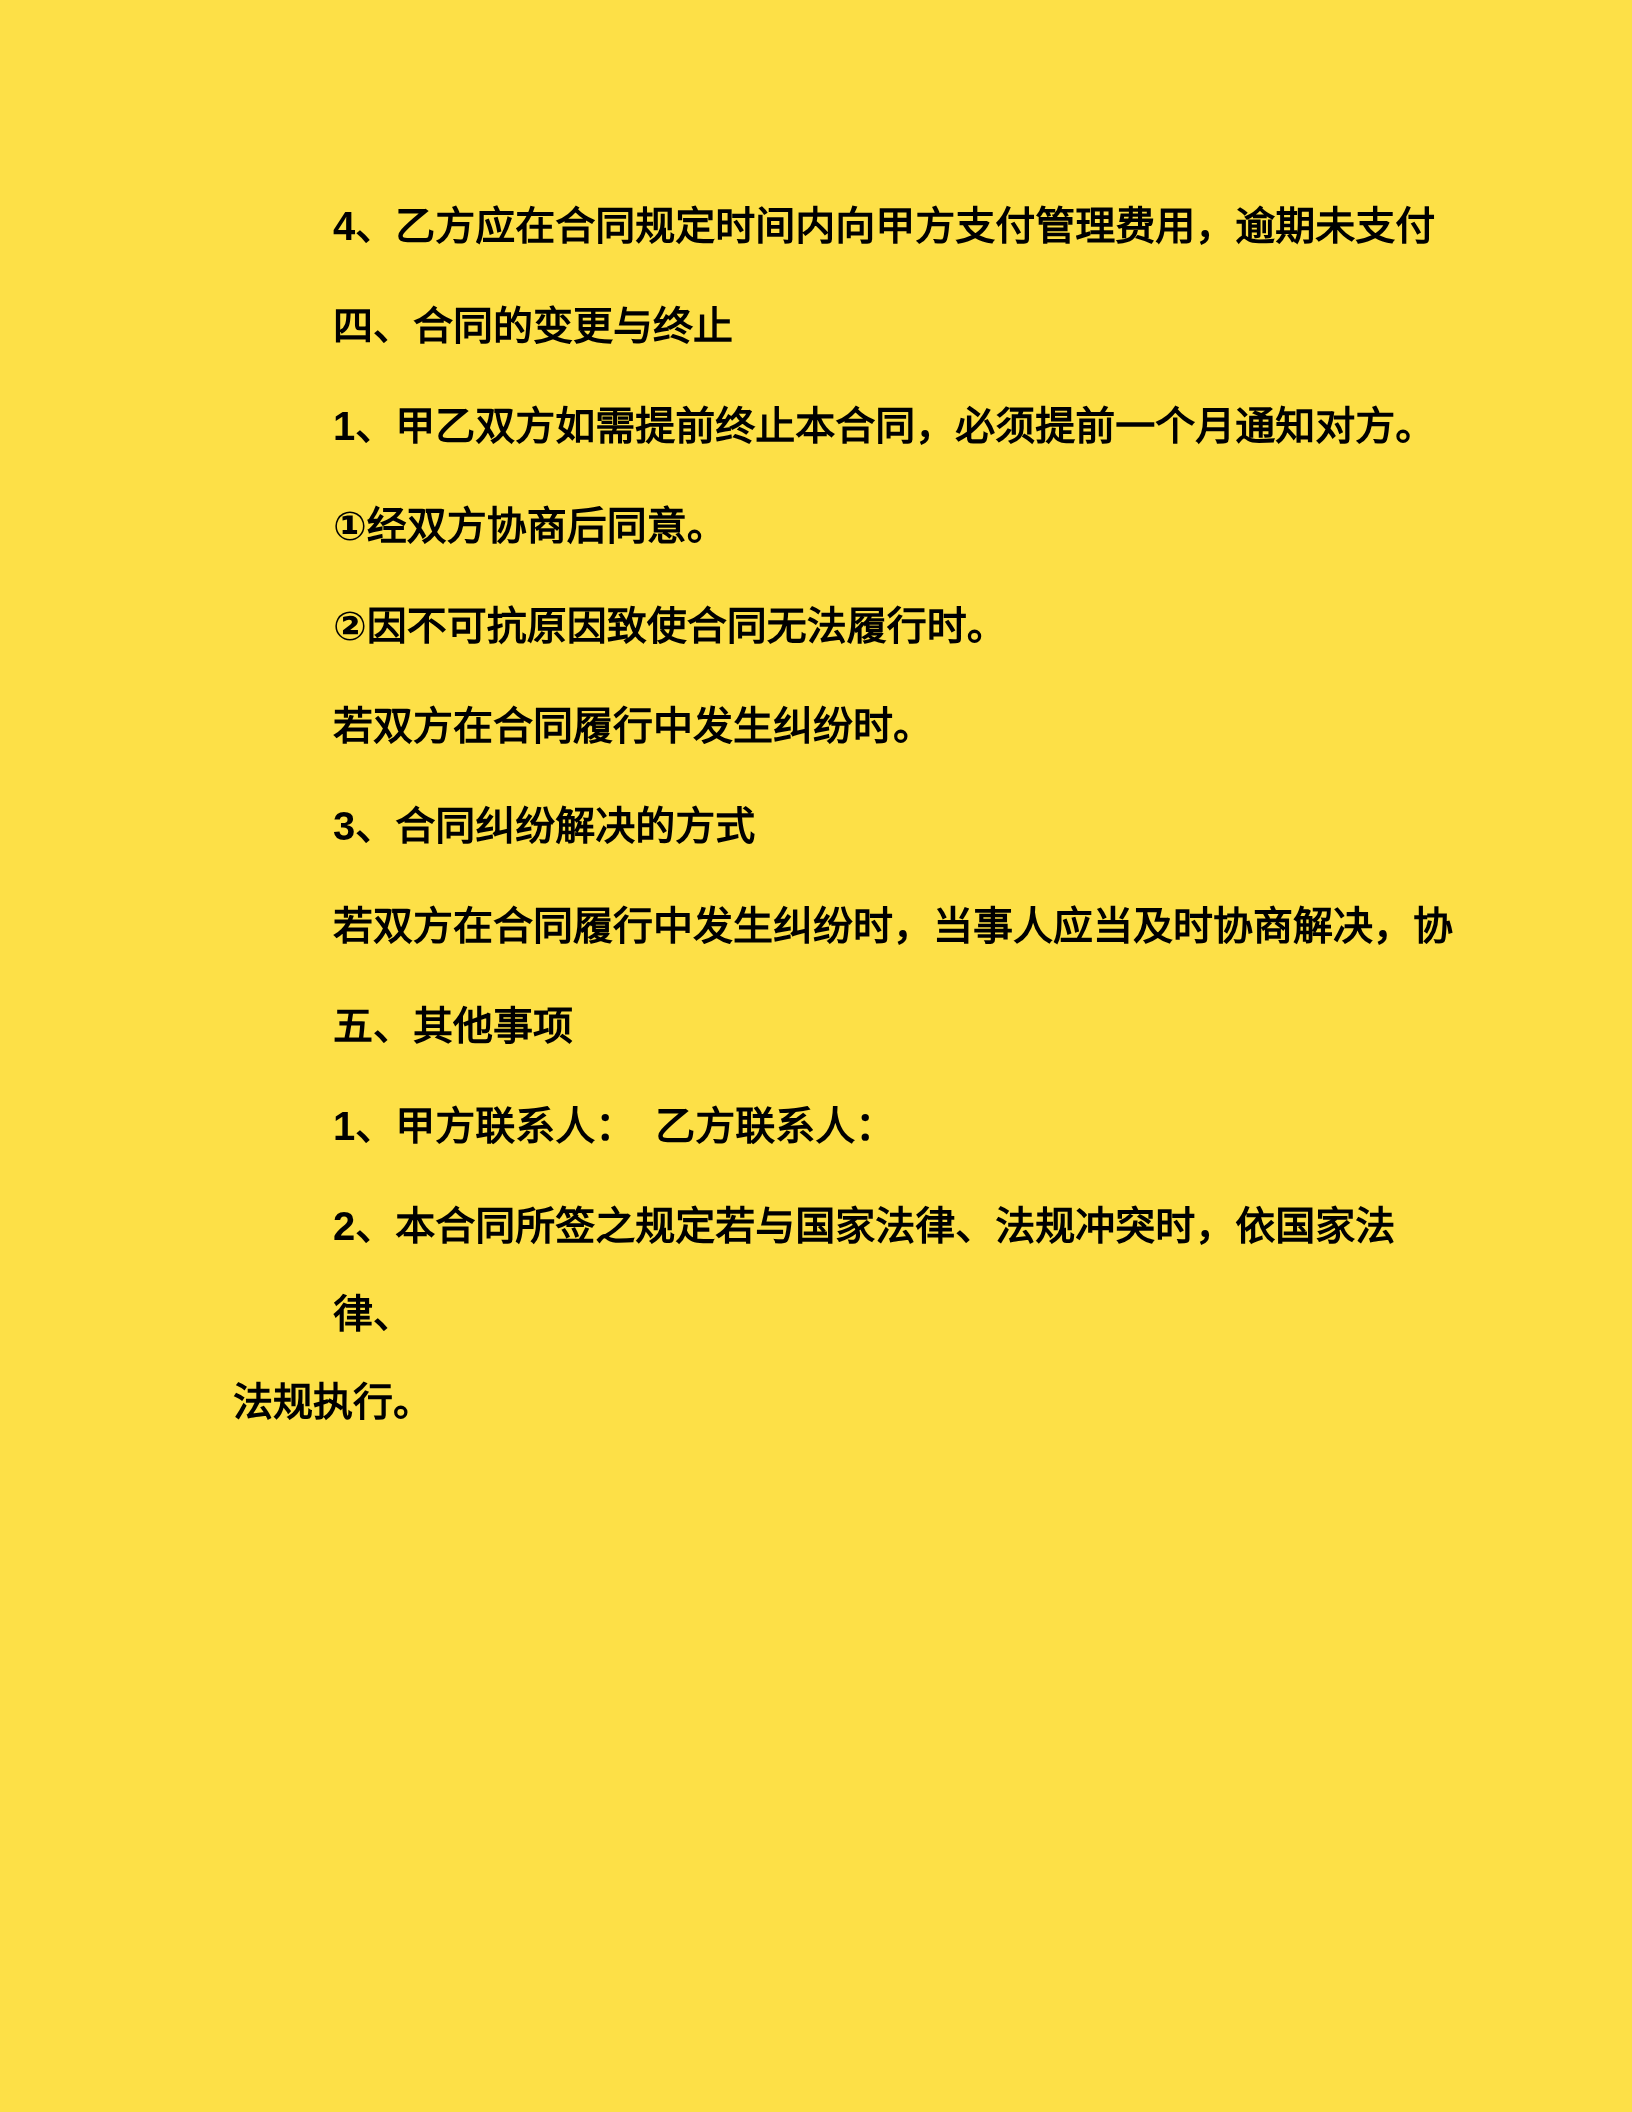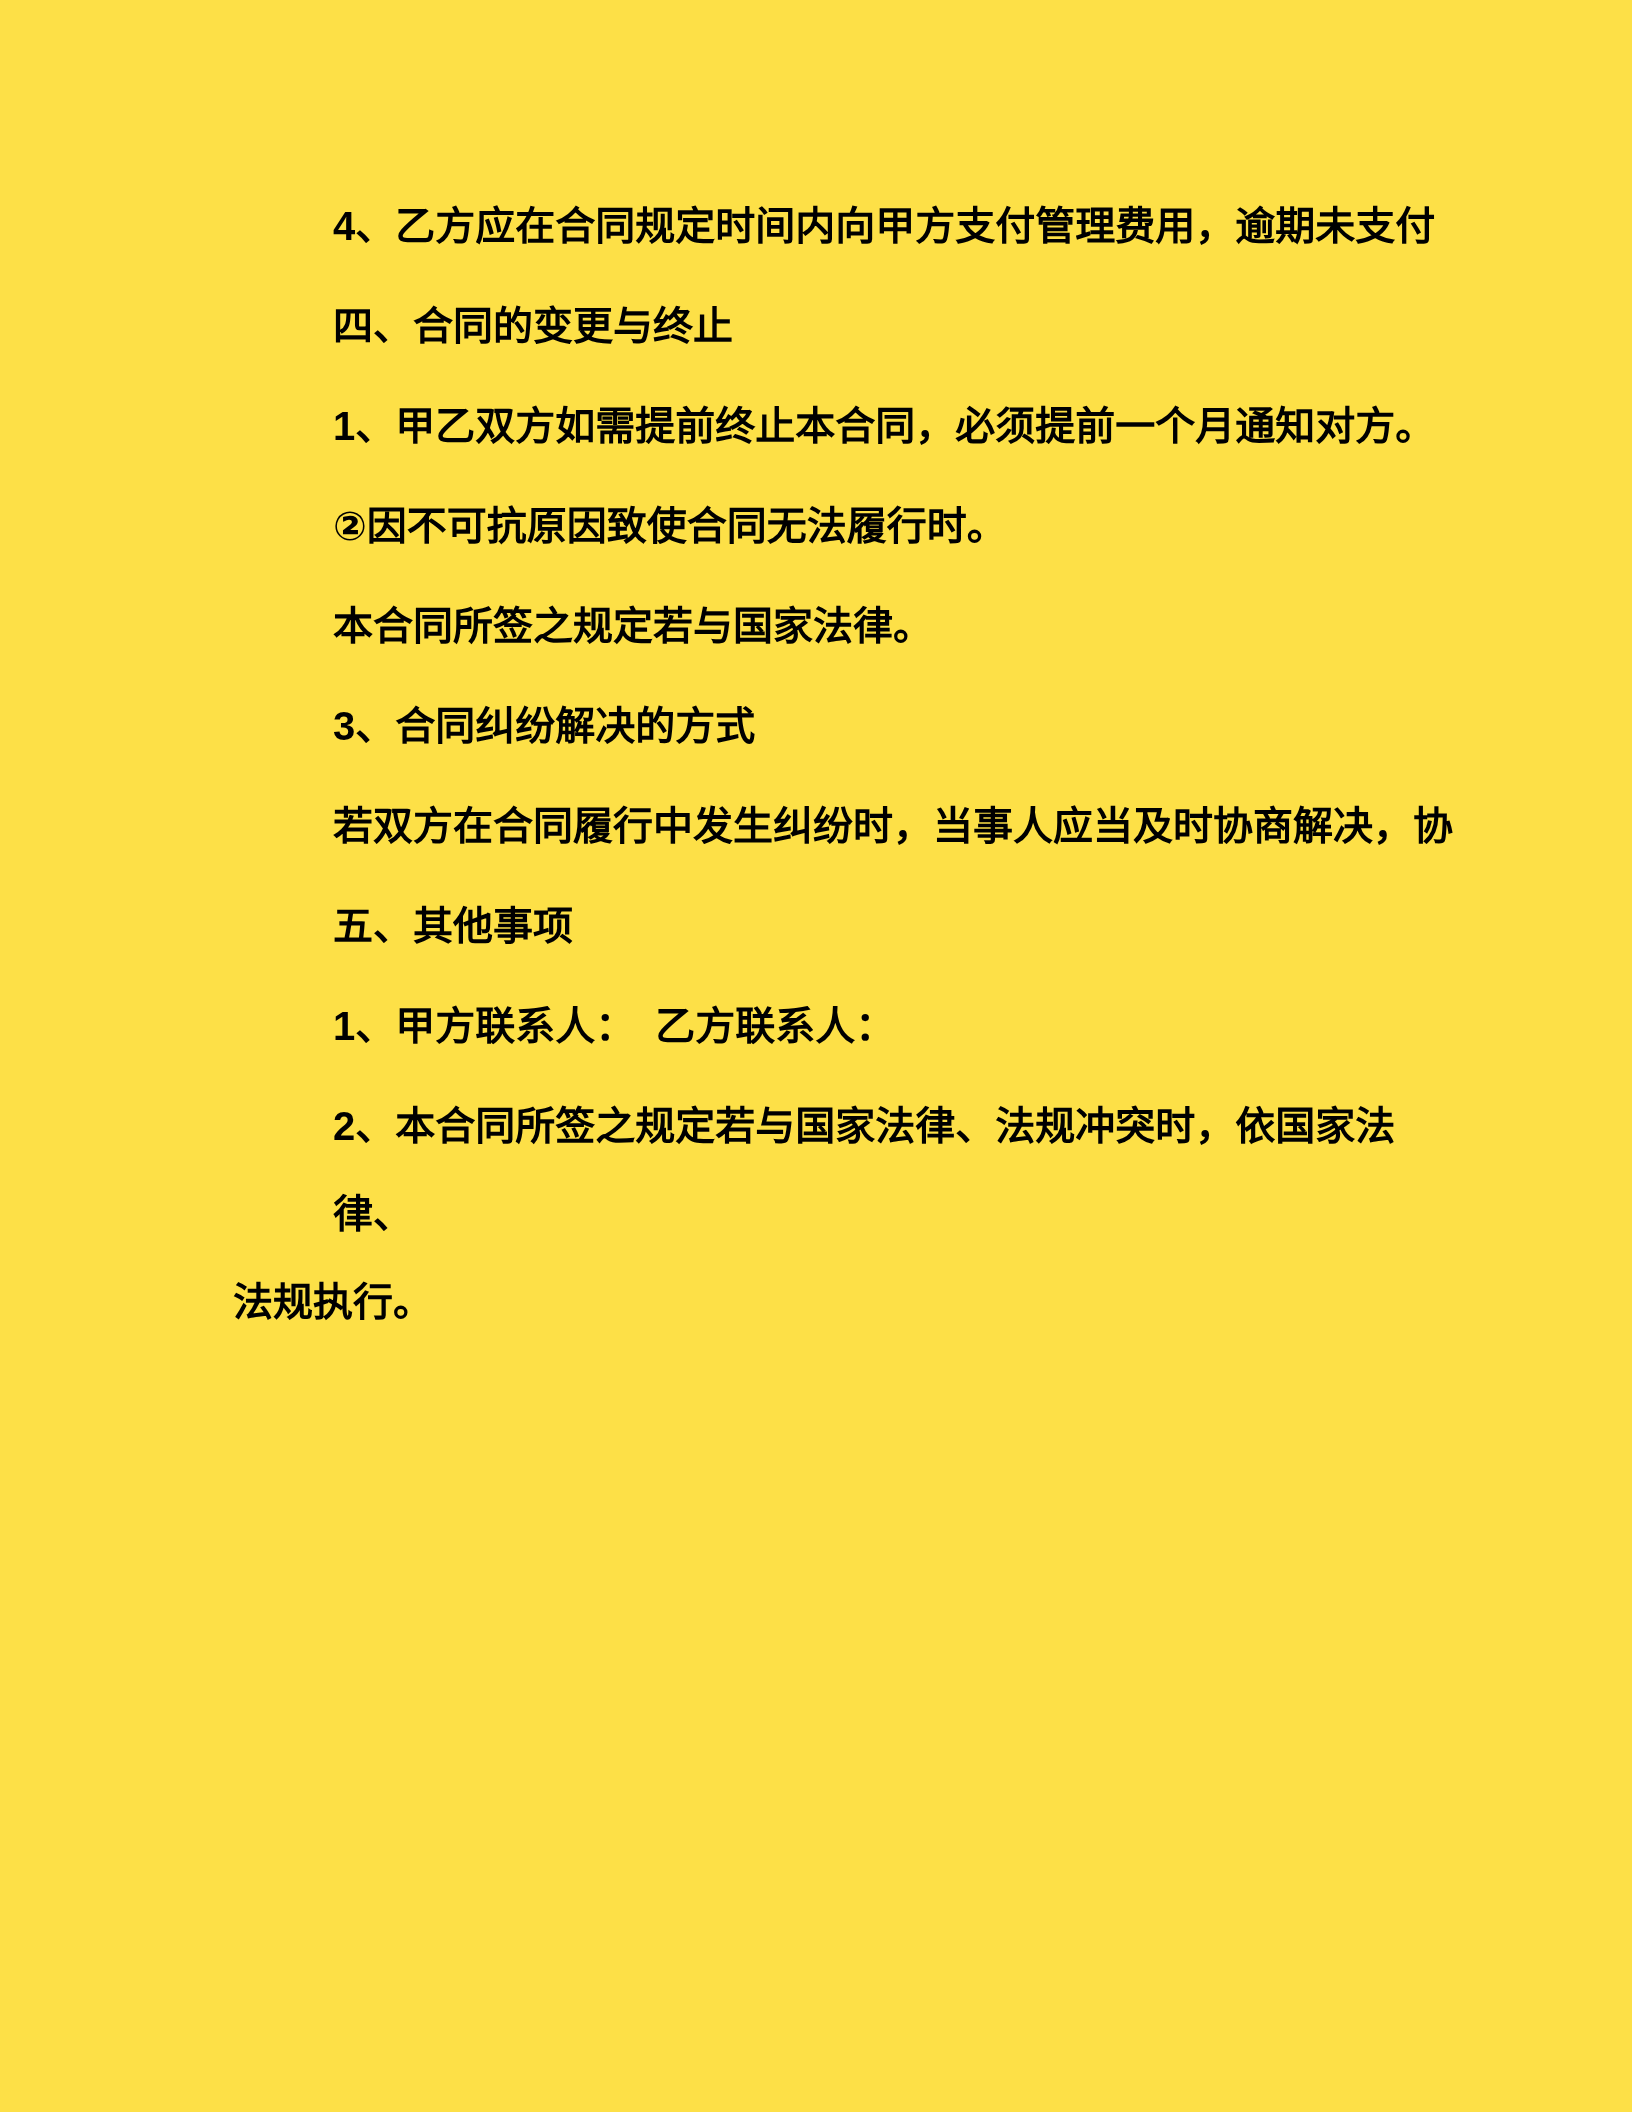--- a/index.html
+++ b/index.html
@@ -47,24 +47,27 @@
       <div class="para">
         <div class="line ind">4、乙方应在合同规定时间内向甲方支付管理费用，逾期未支付</div>
       </div>
       <div class="para">
         <div class="line ind">四、合同的变更与终止</div>
       </div>
       <div class="para">
         <div class="line ind">1、甲乙双方如需提前终止本合同，必须提前一个月通知对方。</div>
       </div>
       <div class="para">
+        <div class="line ind">①经双方协商后同意。</div>
+      </div>
+      <div class="para">
         <div class="line ind">②因不可抗原因致使合同无法履行时。</div>
       </div>
       <div class="para">
-        <div class="line ind">本合同所签之规定若与国家法律。</div>
+        <div class="line ind">若双方在合同履行中发生纠纷时。</div>
       </div>
       <div class="para">
         <div class="line ind">3、合同纠纷解决的方式</div>
       </div>
       <div class="para">
         <div class="line ind">若双方在合同履行中发生纠纷时，当事人应当及时协商解决，协</div>
       </div>
       <div class="para">
         <div class="line ind">五、其他事项</div>
       </div>

